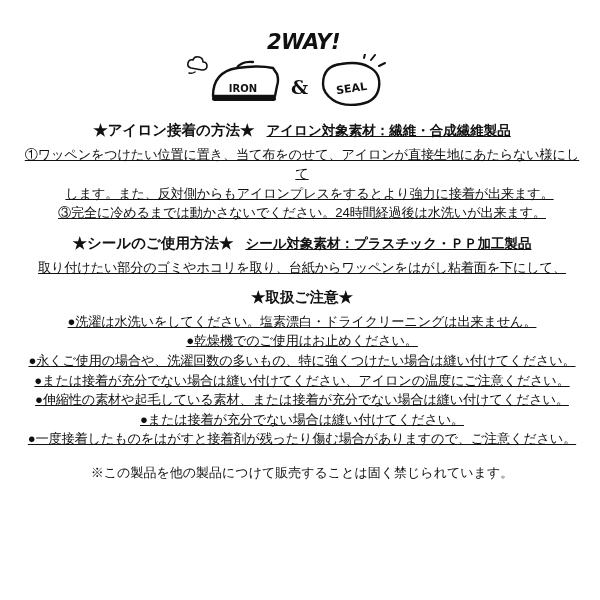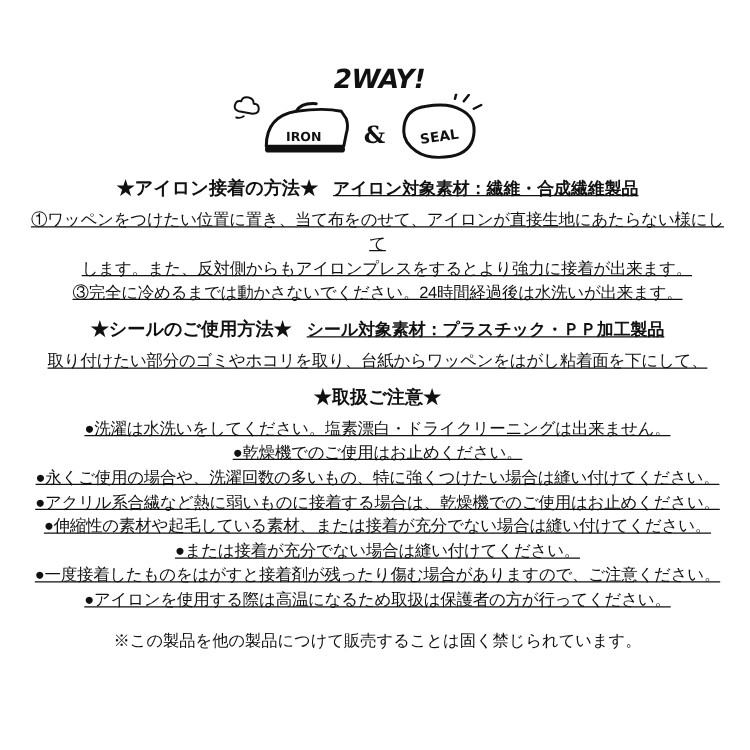--- a/index.html
+++ b/index.html
@@ -12,21 +12,20 @@
     background: #ffffff;
     font-family: "Liberation Sans", sans-serif;
     color: #111111;
     overflow: hidden;
   }
   .page {
     position: relative;
     width: 600px;
     height: 452px;
     box-sizing: border-box;
-    margin-top: 21px;
   }
 
   
   .logo-area {
     position: relative;
     height: 120px;
     display: flex;
     align-items: flex-start;
     justify-content: center;
     padding-top: 30px;
@@ -174,23 +173,22 @@
       <p class="line">取り付けたい部分のゴミやホコリを取り、台紙からワッペンをはがし粘着面を下にして、</p>
     </div>
 
     <div class="block">
       <div class="sec-head">
         <span>★取扱ご注意★</span>
       </div>
       <p class="line">●洗濯は水洗いをしてください。塩素漂白・ドライクリーニングは出来ません。</p>
       <p class="line">●乾燥機でのご使用はお止めください。</p>
       <p class="line">●永くご使用の場合や、洗濯回数の多いもの、特に強くつけたい場合は縫い付けてください。</p>
-      <p class="line">●アクリル系合繊など熱に弱いものに接着する場合は、乾燥機でのご使用はお止めください。</p>
+      <p class="line">●または接着が充分でない場合は縫い付けてください、アイロンの温度にご注意ください。</p>
       <p class="line">●伸縮性の素材や起毛している素材、または接着が充分でない場合は縫い付けてください。</p>
       <p class="line">●または接着が充分でない場合は縫い付けてください。</p>
       <p class="line">●一度接着したものをはがすと接着剤が残ったり傷む場合がありますので、ご注意ください。</p>
-      <p class="line">●アイロンを使用する際は高温になるため取扱は保護者の方が行ってください。</p>
     </div>
 
     <p class="note">※この製品を他の製品につけて販売することは固く禁じられています。</p>
 
   </div>
 </div>
 
 </body></html>

